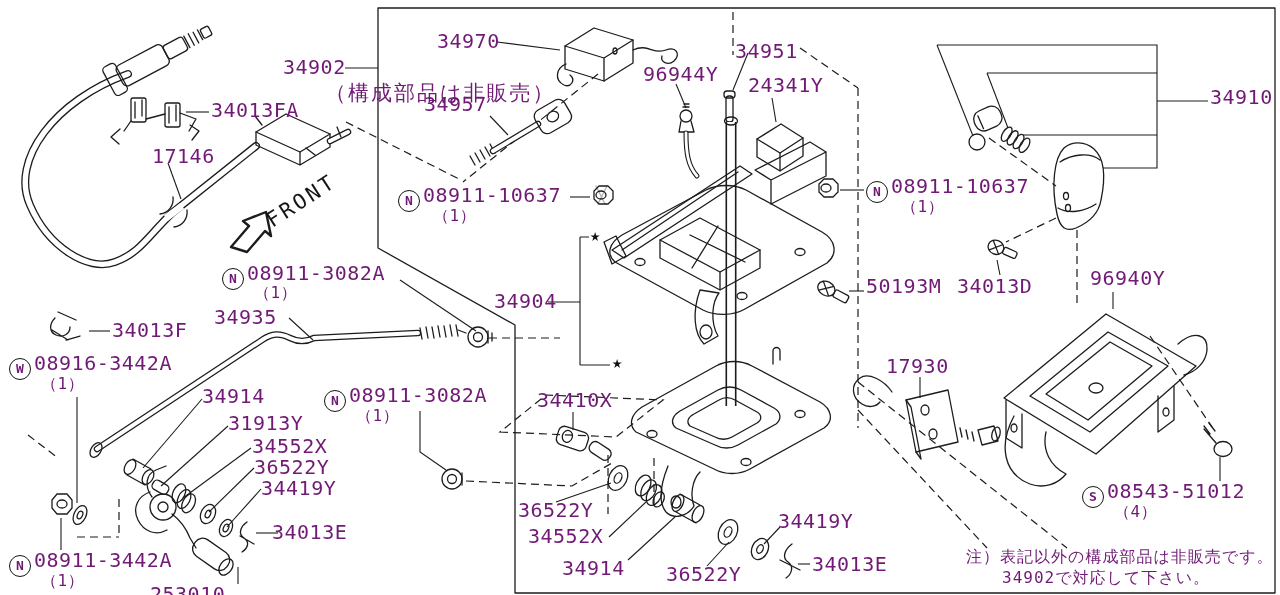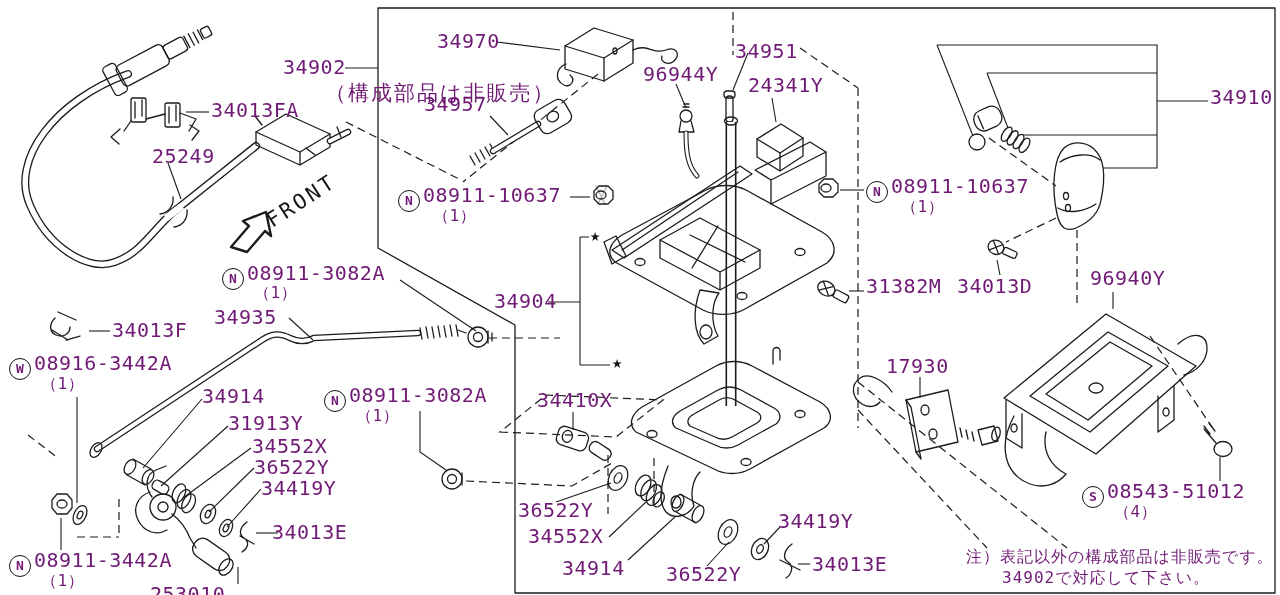--- a/index.html
+++ b/index.html
@@ -371,29 +371,29 @@
 
 <div class="pn" style="left:283px;top:57px">34902</div>
 <div class="pn" style="left:437px;top:31px">34970</div>
 <div class="pn jp" style="left:325px;top:56px">（構成部品は非販売）</div>
 <div class="pn" style="left:735px;top:41px">34951</div>
 <div class="pn" style="left:643px;top:64px">96944Y</div>
 <div class="pn" style="left:748px;top:75px">24341Y</div>
 <div class="pn" style="left:1210px;top:87px">34910</div>
 <div class="pn" style="left:424px;top:94px">34957</div>
 <div class="pn" style="left:211px;top:100px">34013FA</div>
-<div class="pn" style="left:152px;top:146px">25249</div>
+<div class="pn" style="left:152px;top:146px">17146</div>
 
 <div class="pn" style="left:398px;top:185px"><span class="circ">N</span><span>08911-10637</span></div>
 <div class="pn cnt" style="left:433px;top:208px">（1）</div>
 
 <div class="pn" style="left:866px;top:176px"><span class="circ">N</span><span>08911-10637</span></div>
 <div class="pn cnt" style="left:901px;top:199px">（1）</div>
 
-<div class="pn" style="left:866px;top:276px">31382M</div>
+<div class="pn" style="left:866px;top:276px">50193M</div>
 <div class="pn" style="left:957px;top:276px">34013D</div>
 <div class="pn" style="left:1090px;top:268px">96940Y</div>
 
 <div class="pn" style="left:222px;top:263px"><span class="circ">N</span><span>08911-3082A</span></div>
 <div class="pn cnt" style="left:254px;top:285px">（1）</div>
 
 <div class="pn" style="left:214px;top:307px">34935</div>
 <div class="pn" style="left:112px;top:320px">34013F</div>
 
 <div class="pn" style="left:9px;top:353px"><span class="circ">W</span><span>08916-3442A</span></div>

